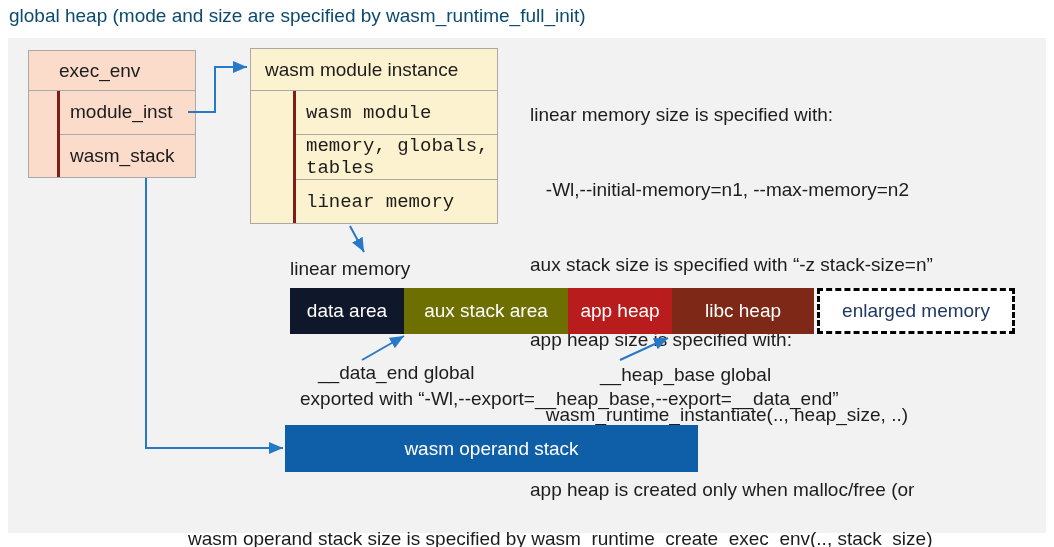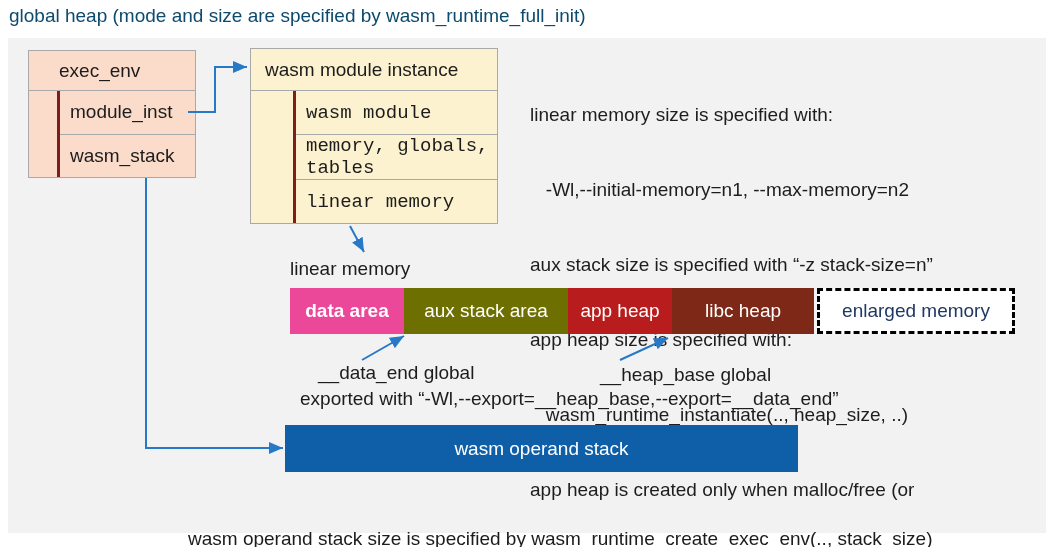--- a/index.html
+++ b/index.html
@@ -38,21 +38,21 @@
   .seg-0 { width:114px; }
   .seg-1 { width:164px; }
   .seg-2 { width:104px; }
   .seg-3 { width:142px; }
   .seg-4 { width:198px; margin-left:3px; border:3px dashed #000; background:#fff; }
 
   #data-end-label { left:318px; top:362px; }
   #heap-base-label { left:600px; top:364px; }
   #exported-line { left:300px; top:388px; }
 
-  #operand-bar { left:285px; top:425px; width:513px; height:47px;
+  #operand-bar { left:285px; top:425px; width:413px; height:47px;
     display:flex; align-items:center; justify-content:center; color:#fff; }
 
   #footer { left:188px; top:478px; line-height:24.5px; white-space:pre; }
 
   #connectors { left:0; top:0; width:1054px; height:547px; pointer-events:none; }
   #connectors path { fill:none; stroke-width:2px; }
 </style>
 </head>
 <body>
 
@@ -85,21 +85,21 @@
     <div>aux stack size is specified with “-z stack-size=n”</div>
     <div>app heap size is specified with:</div>
     <div>   wasm_runtime_instantiate(.., heap_size, ..)</div>
     <div>app heap is created only when malloc/free (or</div>
     
   </div>
 
   <div id="lm-label" class="abs">linear memory</div>
 
   <div id="mem-bar" class="abs">
-    <div class="seg seg-0" style="background: #ec4899; font-weight: bold;">data area</div>
+    <div class="seg seg-0" style="background: #0f172a;">data area</div>
     <div class="seg seg-1" style="background: rgb(109, 111, 0);">aux stack area</div>
     <div class="seg seg-2" style="background: #b91c1c;">app heap</div>
     <div class="seg seg-3" style="background: rgb(126, 40, 23);">libc heap</div>
     <div class="seg seg-4" style="background: rgb(255, 255, 255); color: rgb(31, 56, 100);">enlarged memory</div>
   </div>
 
   <div id="data-end-label" class="abs">__data_end global</div>
   <div id="heap-base-label" class="abs">__heap_base global</div>
   <div id="exported-line" class="abs">exported with “-Wl,--export=__heap_base,--export=__data_end”</div>
 

